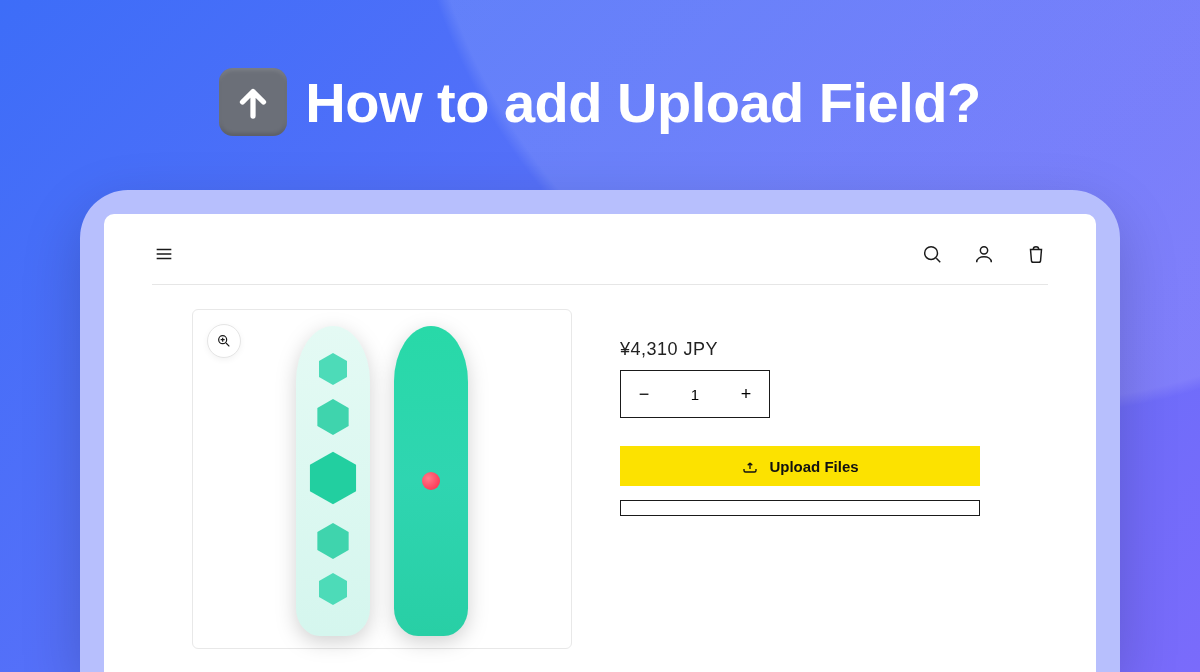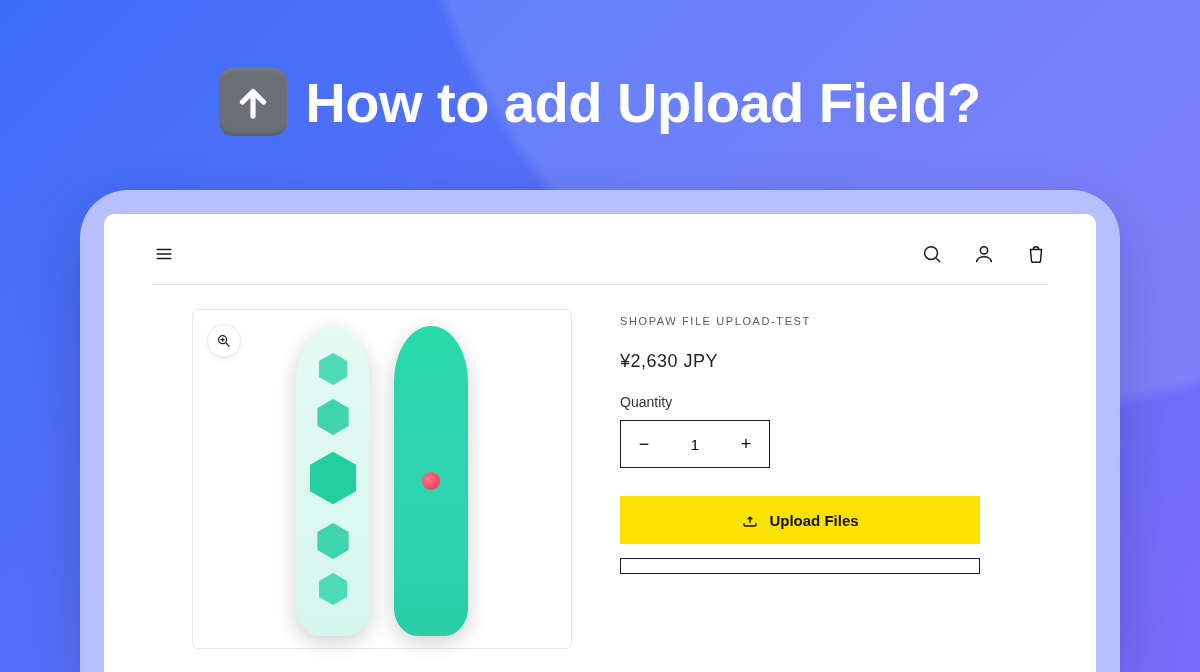--- a/index.html
+++ b/index.html
@@ -133,21 +133,21 @@
     width: 150px; height: 48px; margin-top: 10px;
   }
   .qty button {
     width: 46px; height: 100%; background:#fff; border:none; cursor:pointer;
     font-size: 18px; display:flex; align-items:center; justify-content:center;
   }
   .qty .val { flex:1; text-align:center; font-size: 15px; }
 
   .upload-btn {
     margin-top: 28px;
-    width: 360px; height: 48px;
+    width: 360px; height: 40px;
     background: #fce200;
     display:flex; align-items:center; justify-content:center; gap:10px;
     font-weight: 700; font-size: 15px; cursor:pointer;
     color:#111;
   }
   .upload-btn svg { width:18px; height:18px; stroke:#111; fill:none; stroke-width:1.8; }
 
   .outline-btn {
     margin-top: 14px;
     width: 360px; height: 16px;
@@ -240,23 +240,21 @@
                   </span>
               </div>
               <div class="board dark">
                 <div class="dot"></div>
               </div>
             </div>
           </div>
         </div>
 
         <div class="details">
-          <div class="vendor">SHOPAW FILE UPLOAD-TEST</div>
-          <div class="price">¥2,630 JPY</div>
-          <div class="qty-label">Quantity</div>
+          <div class="price">¥4,310 JPY</div>
           <div class="qty">
             <button>−</button>
             <div class="val">1</div>
             <button>+</button>
           </div>
           <div class="upload-btn">
             <svg viewBox="0 0 24 24">
                 <path d="M12 16V8m0 0l-3 3m3-3l3 3M4 16v2a2 2 0 002 2h12a2 2 0 002-2v-2"></path>
               </svg>
             <span>Upload Files</span>

